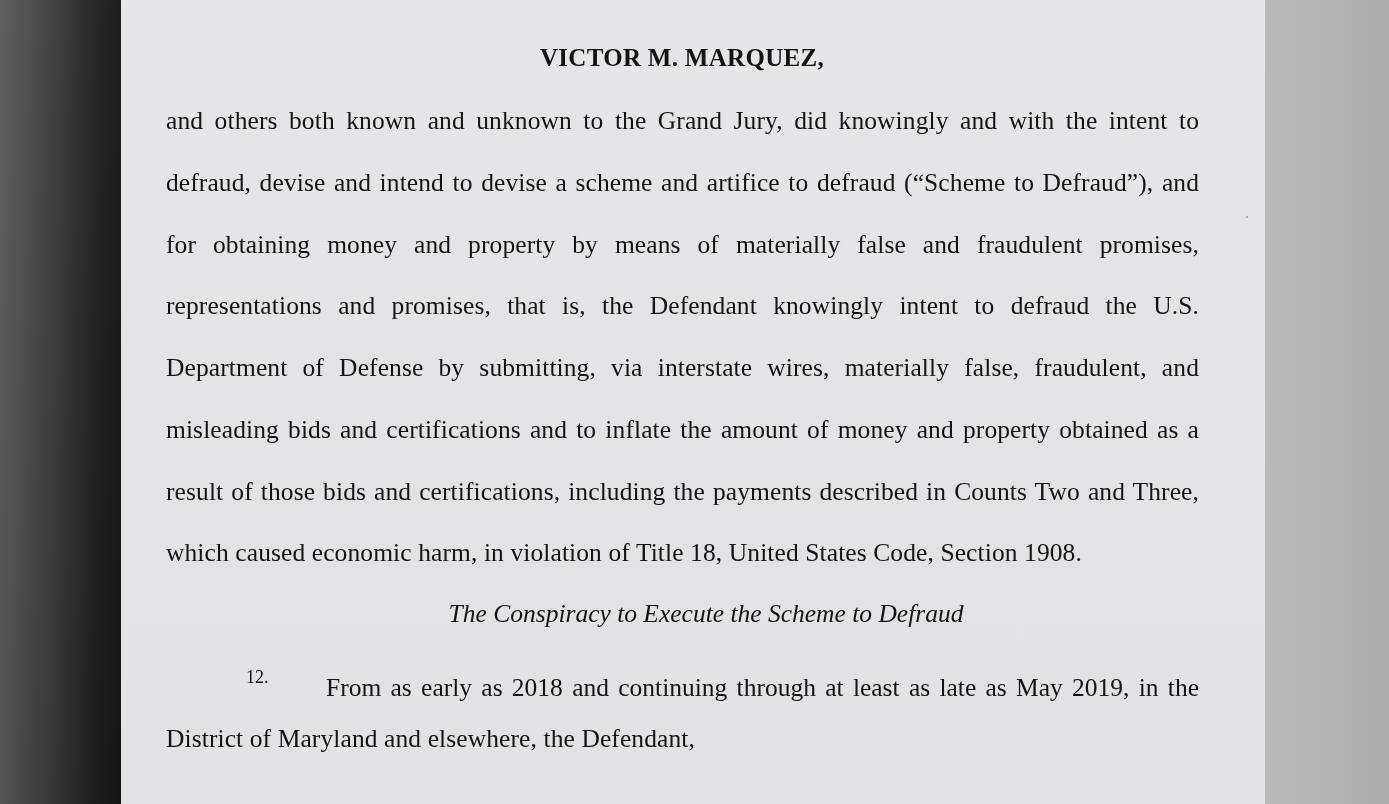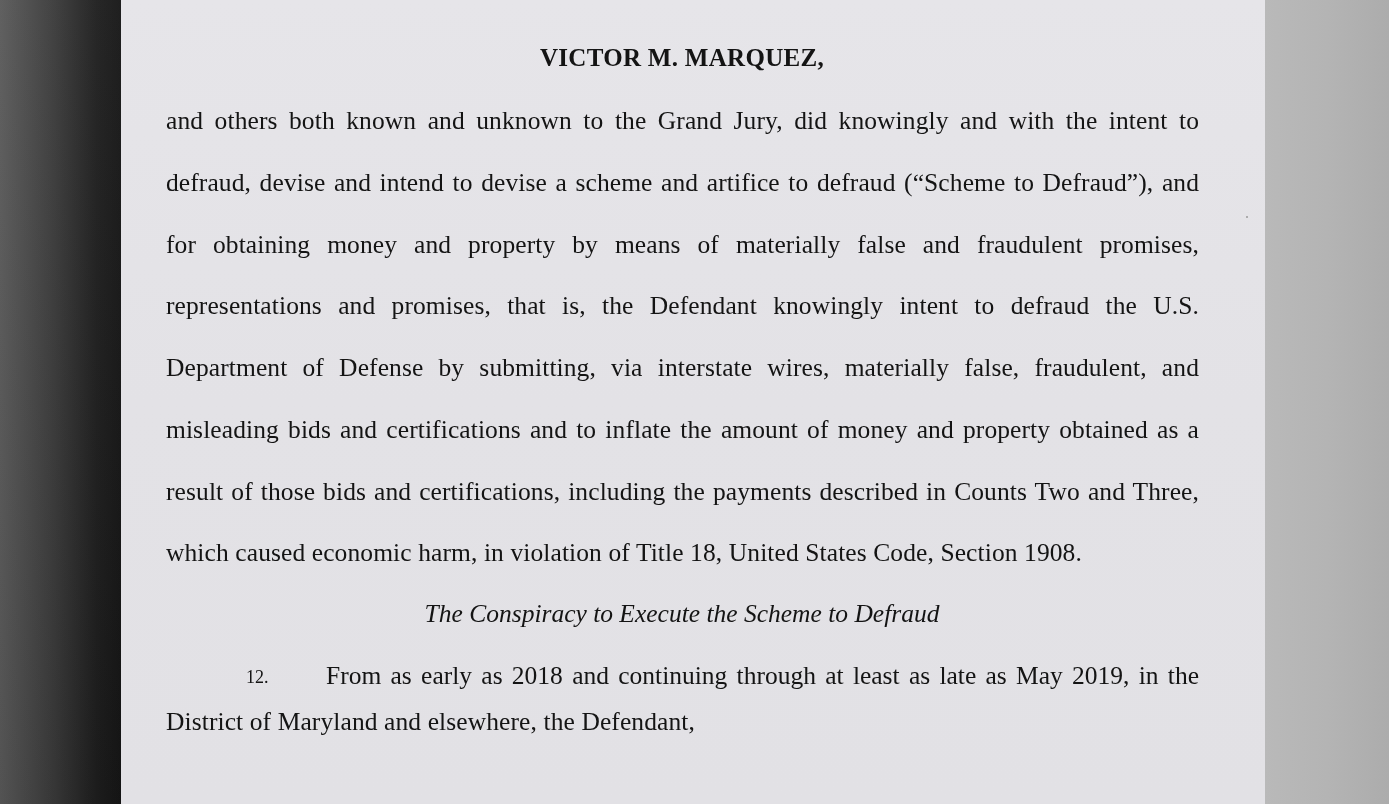--- a/index.html
+++ b/index.html
@@ -80,20 +80,21 @@
     }
     .para-first {
       position: absolute;
       left: 205px;
       width: 873px;
       font-size: 25.5px;
       line-height: 30px;
       white-space: nowrap;
       text-align: justify;
       text-align-last: justify;
+      margin-top: 12px;
     }
     .speck {
       position: absolute;
       width: 2px; height: 2px;
       border-radius: 1px;
       background: #9a9a9a;
     }
   </style>
 </head>
 <body>
@@ -106,20 +107,20 @@
 
   <div class="line" style="top:106px;">and others both known and unknown to the Grand Jury, did knowingly and with the intent to</div>
   <div class="line" style="top:168px;">defraud, devise and intend to devise a scheme and artifice to defraud (“Scheme to Defraud”), and</div>
   <div class="line" style="top:230px;">for obtaining money and property by means of materially false and fraudulent promises,</div>
   <div class="line" style="top:291px;">representations and promises, that is, the Defendant knowingly intent to defraud the U.S.</div>
   <div class="line" style="top:353px;">Department of Defense by submitting, via interstate wires, materially false, fraudulent, and</div>
   <div class="line" style="top:415px;">misleading bids and certifications and to inflate the amount of money and property obtained as a</div>
   <div class="line" style="top:477px;">result of those bids and certifications, including the payments described in Counts Two and Three,</div>
   <div class="line last" style="top:538px;">which caused economic harm, in violation of Title 18, United States Code, Section 1908.</div>
 
-  <div class="subheading" style="top:599px;">The Conspiracy to Execute the Scheme to Defraud</div>
+  <div class="subheading" style="top:599px;padding-left:24px;">The Conspiracy to Execute the Scheme to Defraud</div>
 
   <div class="para-num" style="top:662px;">12.</div>
   <div class="para-first" style="top:661px;">From as early as 2018 and continuing through at least as late as May 2019, in the</div>
-  <div class="line last" style="top:707px;">District of Maryland and elsewhere, the Defendant,</div>
+  <div class="line last" style="top:724px;">District of Maryland and elsewhere, the Defendant,</div>
 
   <div class="speck" style="left:1125px; top:216px;"></div>
 </div>
 
 </body></html>

